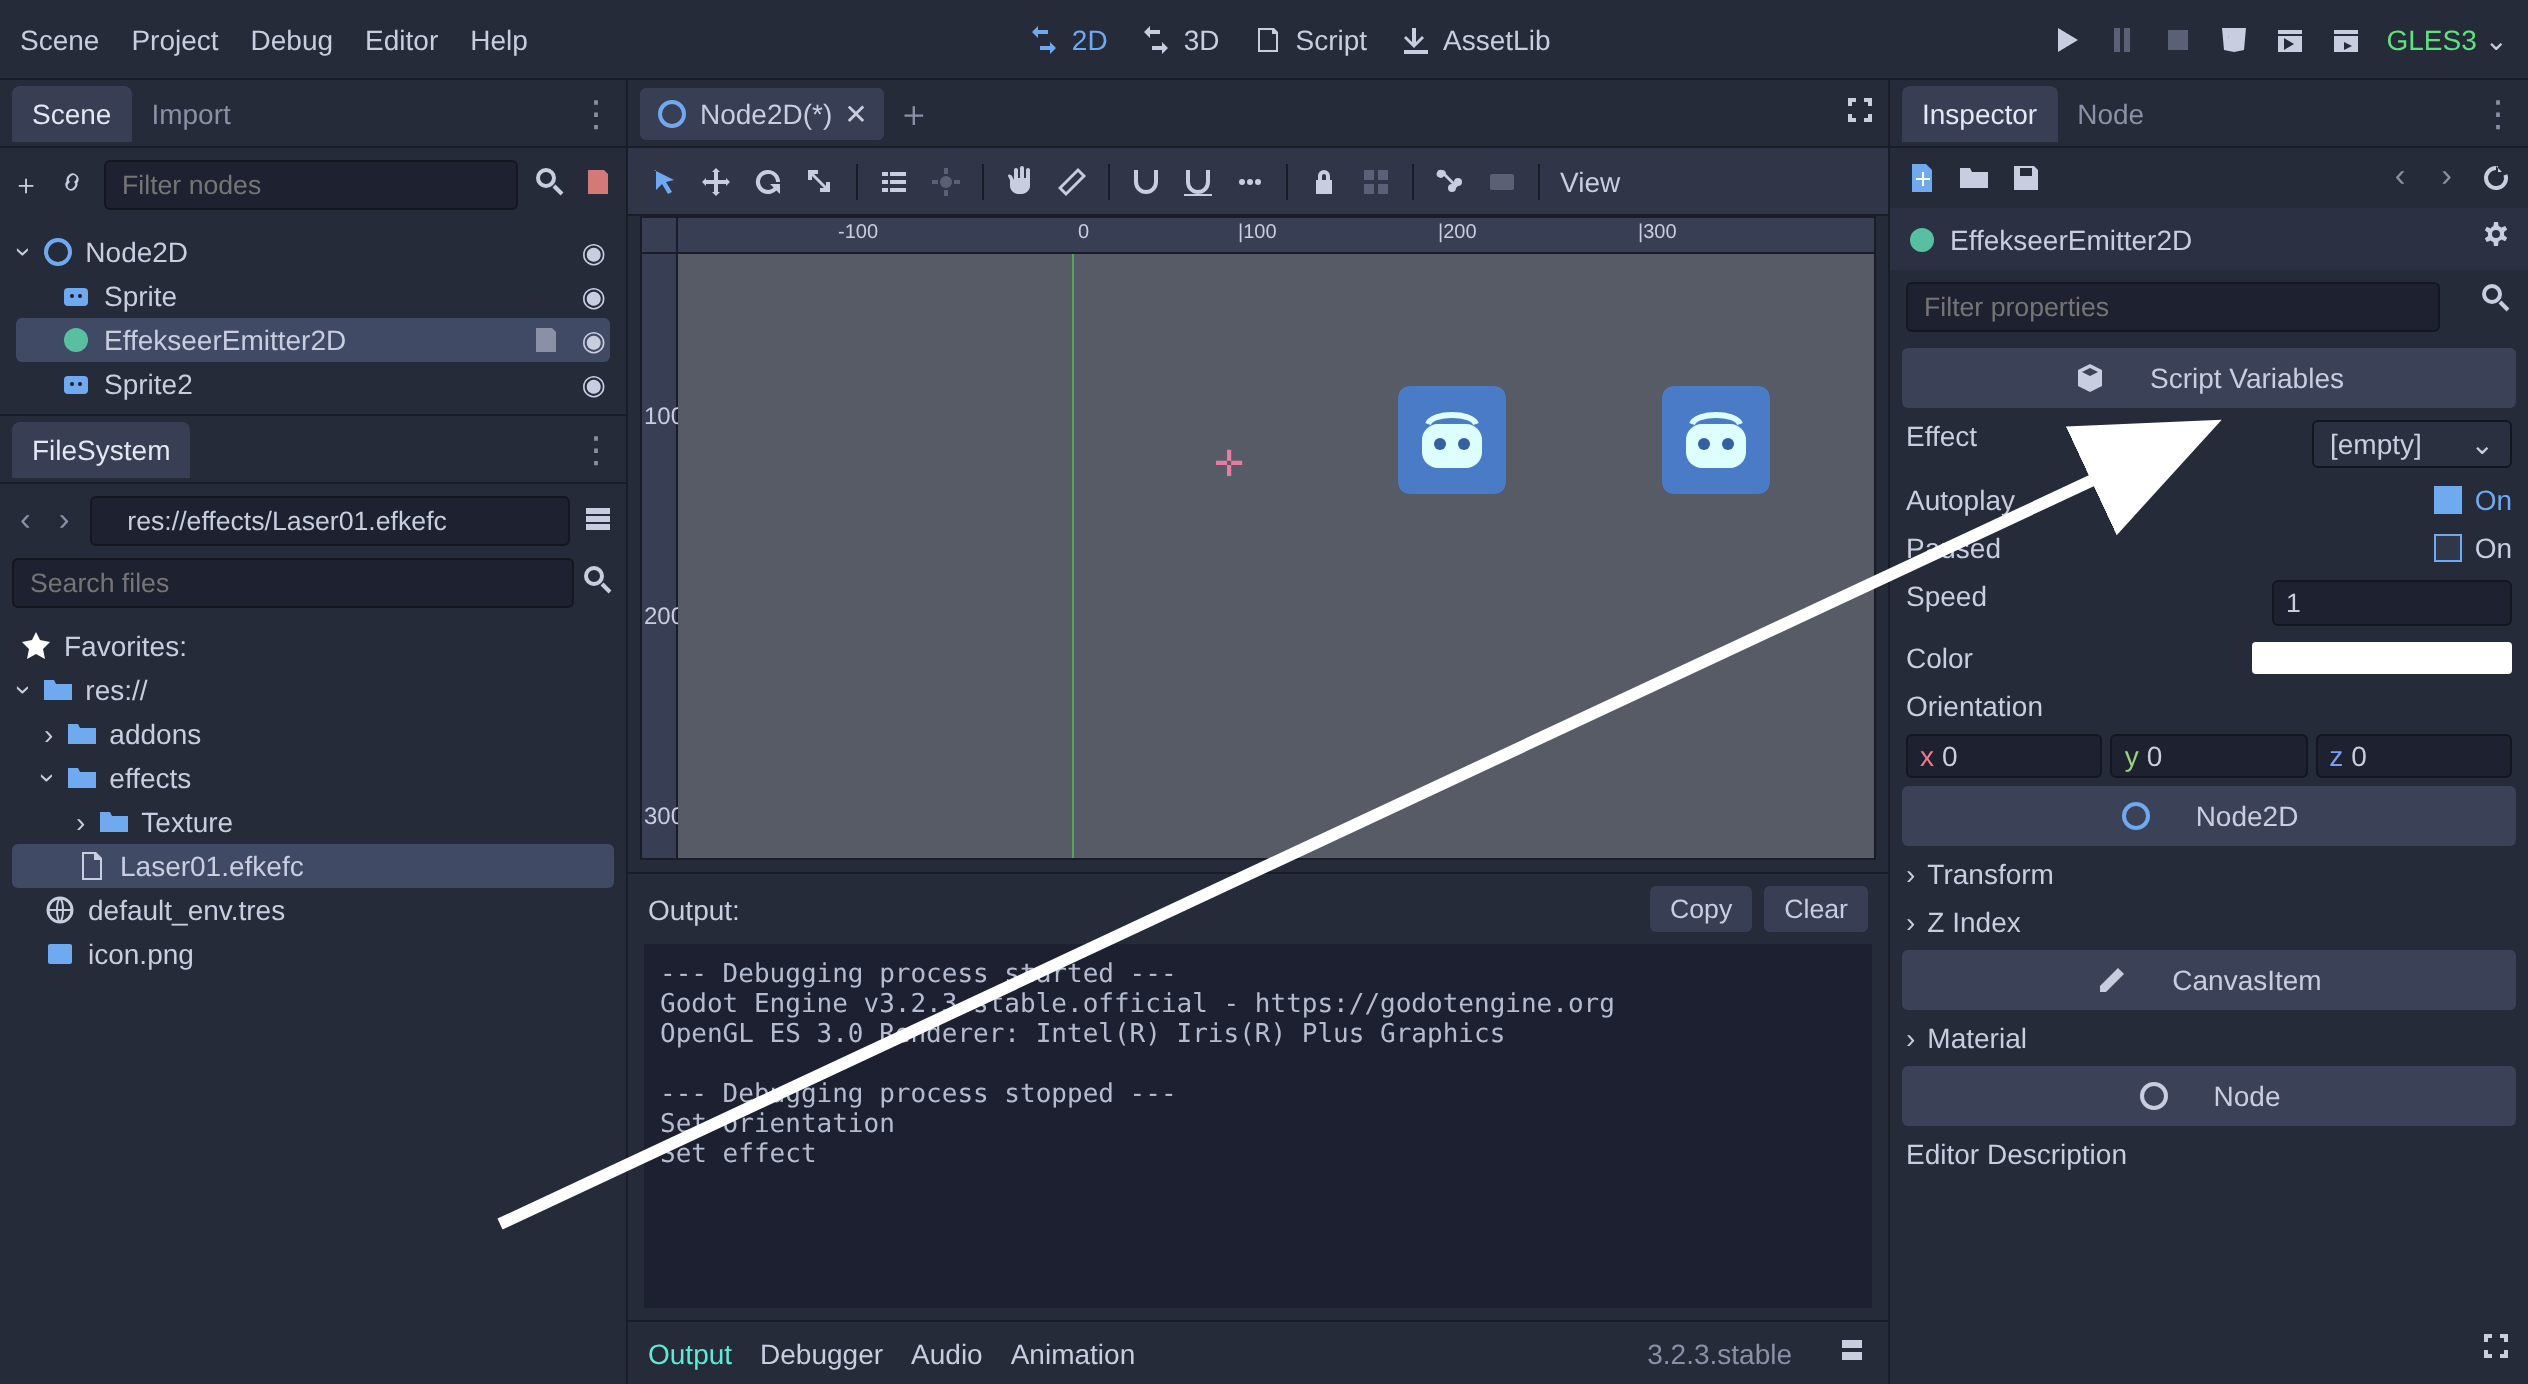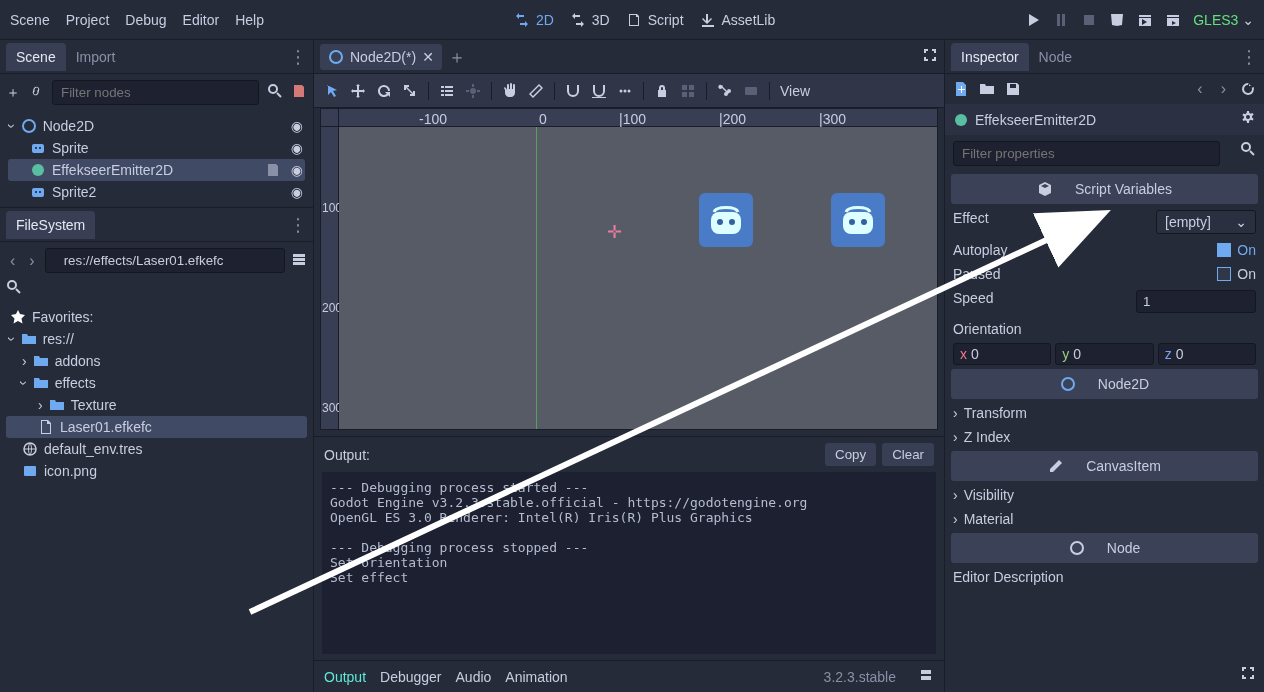--- a/index.html
+++ b/index.html
@@ -57,21 +57,21 @@
   .fs-search { display:flex; align-items:center; padding:0 6px 4px 6px; gap:4px;}
   .file-tree { padding:4px 6px; overflow:auto; }
   .file-row { display:flex; align-items:center; gap:6px; padding:3px 4px; border-radius:3px;}
   .file-row.selected { background:#414a64; }
   .fi1{padding-left:16px}.fi2{padding-left:32px}
   .editor-tabs { display:flex; align-items:center; height:34px; padding:2px 6px; background:#262b3a; border-bottom:1px solid #1a1d28; gap:6px;}
   .editor-tab { display:flex; align-items:flex-start; gap:6px; background:#383f54; padding:5px 8px; border-radius:3px; }
   .canvas-toolbar { display:flex; align-items:center; gap:10px; padding:6px 10px; background:#303647; border-bottom:1px solid #1a1d28; height:34px;}
   .canvas-toolbar .sep { width:1px; height:18px; background:#1a1d28; }
   .canvas-area { flex:1; background:#575b66; position:relative; margin:0 6px 6px 6px; border:1px solid #1a1d28;}
-  .ruler-h { position:absolute; left:18px; right:0; top:0; height:18px; background:#383f54; border-bottom:1px solid #1a1d28; font-size:14px; color:#c8cde0;}
+  .ruler-h { position:absolute; left:18px; right:0; top:0; height:18px; background:#383f54; border-bottom:1px solid #1a1d28; font-size:10px; color:#c8cde0;}
   .ruler-v { position:absolute; left:0; top:18px; bottom:0; width:18px; background:#383f54; border-right:1px solid #1a1d28; font-size:12px; color:#c8cde0;}
   .ruler-corner{position:absolute;left:0;top:0;width:18px;height:18px;background:#383f54;border-right:1px solid #1a1d28;border-bottom:1px solid #1a1d28;}
   .ruler-tick-h{position:absolute;top:2px;}
   .ruler-tick-v{position:absolute;left:1px; writing-mode:horizontal-tb;}
   .zoom { position:absolute; left:28px; top:26px; display:flex; gap:10px; align-items:center; background:transparent; color:#e4e8f2;}
   .zoom .btn { width:18px;height:18px;border-radius:9px;background:#2f3545;color:#e4e8f2;display:flex;align-items:center;justify-content:center;font-size:14px;}
   .canvas-inner { position:absolute; left:18px; top:18px; right:0; bottom:0; background:#575b66;}
   .vguide { position:absolute; top:0; bottom:0; width:1px; background:#58a060; left:280px; }
   .plus-cross { position:absolute; color:#e87ba0; font-size:18px; left:268px; top:94px; }
   .robot { position:absolute; width:54px;height:54px; background:#4a7bc7; border-radius:6px; display:flex;align-items:center;justify-content:center;}
@@ -237,20 +237,21 @@
       </div>
       <div class="fs-path">
         <span class="arrow-nav">‹</span>
         <span class="arrow-nav">›</span>
         <input value="res://effects/Laser01.efkefc" style="">
         <span><svg class="icon" viewBox="0 0 16 16">
               <path d="M2 3h12v3H2V3zm0 4h12v3H2V7zm0 4h12v3H2v-3z"></path>
             </svg></span>
       </div>
       <div class="fs-search">
+        <input placeholder="Search files" style="">
         <span><svg class="icon" viewBox="0 0 16 16">
               <circle cx="6" cy="6" r="4" fill="none" stroke="#c8cde0" stroke-width="2"></circle>
               <path d="M10 10l4 4" stroke="#c8cde0" stroke-width="2"></path>
             </svg></span>
       </div>
       <div class="file-tree">
         <div class="file-row">
           <svg class="icon star" viewBox="0 0 16 16">
               <path d="M8 1l2 4 5 1-3.5 3.5 1 5L8 12l-4.5 2.5 1-5L1 6l5-1 2-4z"></path>
             </svg>
@@ -516,20 +517,26 @@
           <span>On</span>
         </span>
     </div>
     <div class="insp-row">
       <span class="label">Speed</span>
       <span class="val">
           <input class="numin" value="1" style="">
         </span>
     </div>
     <div class="insp-row">
+      <span class="label">Color</span>
+      <span class="val">
+          <div class="colswatch"></div>
+        </span>
+    </div>
+    <div class="insp-row">
         <span class="label">Orientation</span>
       </div>
     <div class="xyz">
       <div class="axis">
           <span class="axis-x">x</span>
           <span>0</span>
         </div>
       <div class="axis">
           <span class="axis-y">y</span>
           <span>0</span>
@@ -552,24 +559,20 @@
     <div class="section">
         <span class="chev"></span>
         <span>Z Index</span>
       </div>
     <div class="insp-group">
       <svg class="icon" viewBox="0 0 16 16">
           <path d="M11 2l3 3-9 9H2v-3l9-9z"></path>
         </svg>
       <span>CanvasItem</span>
     </div>
-    <div class="section">
-        <span class="chev"></span>
-        <span>Visibility</span>
-      </div>
     <div class="section">
         <span class="chev"></span>
         <span>Material</span>
       </div>
     <div class="insp-group">
       <svg class="icon" viewBox="0 0 16 16">
           <circle cx="8" cy="8" r="6" fill="none" stroke="#c8cde0" stroke-width="2"></circle>
         </svg>
       <span>Node</span>
     </div>

